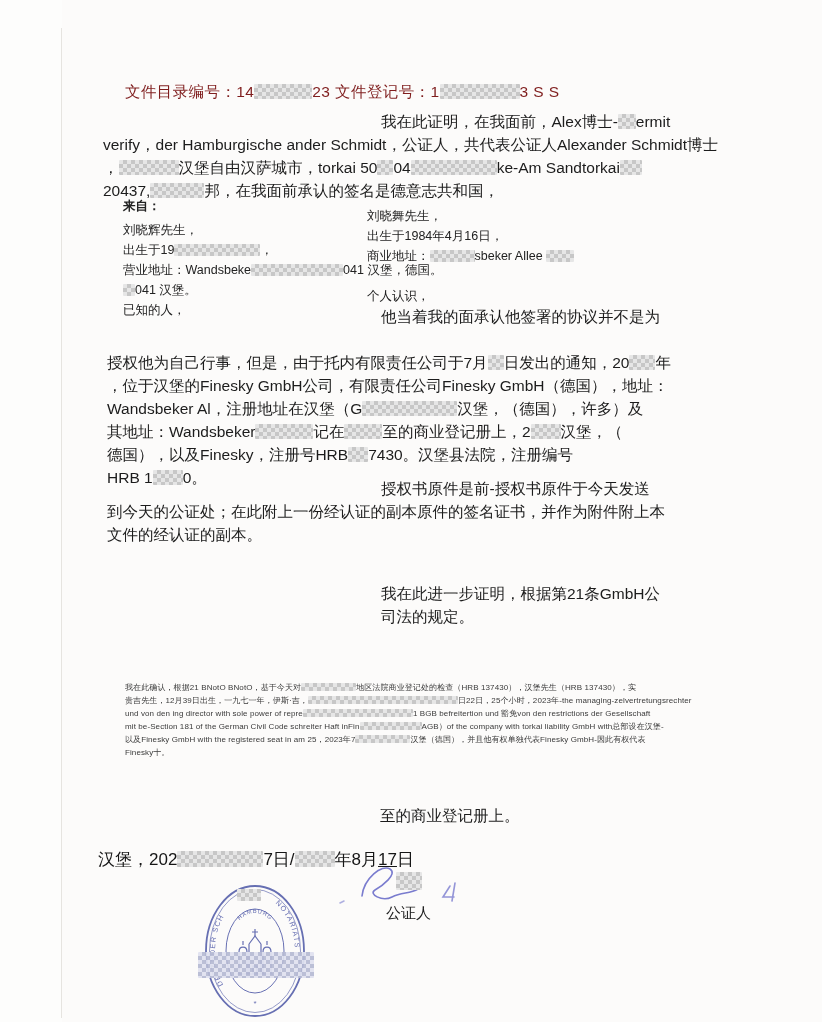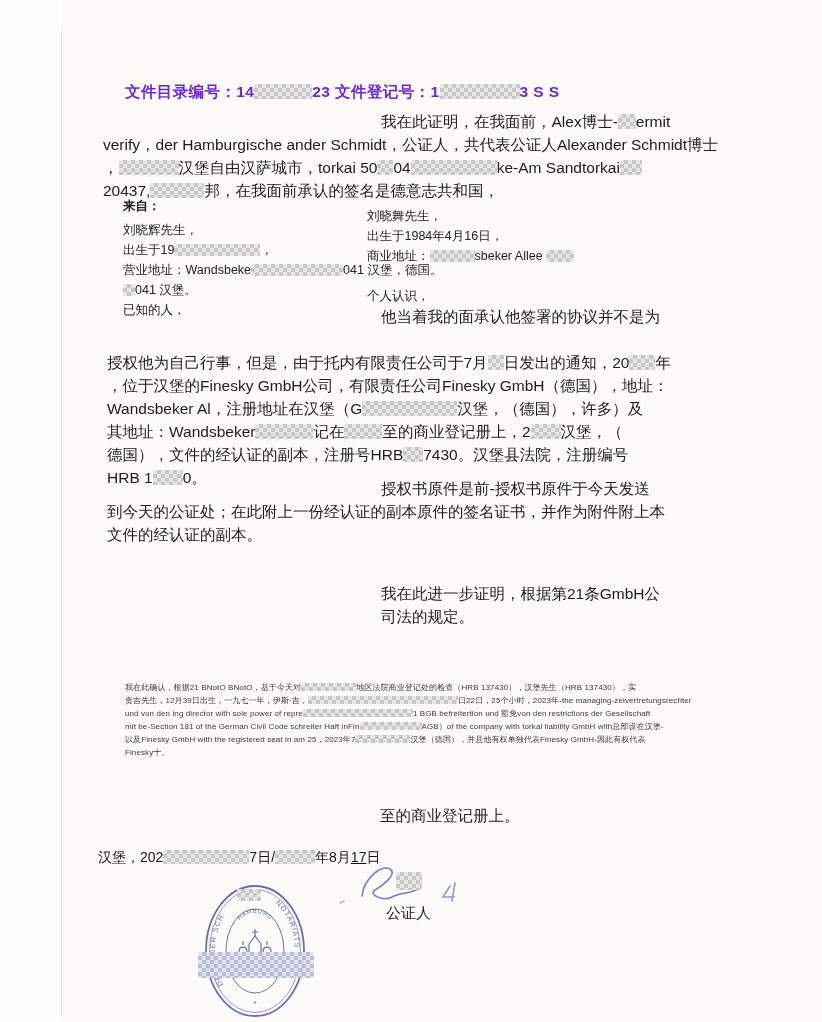--- a/index.html
+++ b/index.html
@@ -5,25 +5,25 @@
   html,body{margin:0;padding:0;background:#ffffff;}
   .page{
     position:relative;width:822px;height:1022px;overflow:hidden;
     background:#fcfbfa;
     font-family:"Liberation Sans","DejaVu Sans",sans-serif;
     color:#1e1e1e;
   }
   .margin-strip{position:absolute;left:0;top:0;width:62px;height:1022px;background:#fdfdfc;}
   .scan-line{position:absolute;left:61px;top:28px;width:1px;height:990px;background:#e6e4e0;}
   .ln{position:absolute;white-space:nowrap;line-height:1.25;}
-  .hdr{font-size:15.5px;font-weight:700;letter-spacing:.4px;color:#6d28d9;}
+  .hdr{font-size:15.5px;font-weight:400;letter-spacing:.4px;color:#7f1d1d;}
   .body-txt{font-size:15.5px;color:#1c1c1c;}
   .small-txt{font-size:12.5px;color:#222;}
   .fine-txt{font-size:8px;color:#3a3a3a;letter-spacing:.1px;}
-  .date-txt{font-size:14px;color:#161616;}
+  .date-txt{font-size:17px;color:#161616;}
   .label-txt{font-size:15px;color:#1c1c1c;}
   .u{text-decoration:underline;}
   .redact{
     display:inline-block;height:.95em;min-width:8px;vertical-align:-.12em;border-radius:1px;
     background-image:
       linear-gradient(45deg,#c7c7c7 25%,transparent 25%,transparent 75%,#c7c7c7 75%),
       linear-gradient(45deg,#c7c7c7 25%,#e6e6e6 25%,#e6e6e6 75%,#c7c7c7 75%);
     background-size:8px 8px;background-position:0 0,4px 4px;
   }
   .patch{position:absolute;border-radius:1px;
@@ -66,21 +66,21 @@
   <div class="ln small-txt" style="left:367px;top:209px;"><span>刘晓舞先生，</span></div>
   <div class="ln small-txt" style="left:367px;top:229px;"><span>出生于1984年4月16日，</span></div>
   <div class="ln small-txt" style="left:367px;top:249px;"><span>商业地址：</span><span class="redact" style="width: 45px;"></span><span>sbeker Allee </span><span class="redact" style="width: 28px;"></span></div>
   <div class="ln small-txt" style="left:367px;top:289px;"><span>个人认识，</span></div>
 
   <div class="ln body-txt" style="left:381px;top:307px;"><span>他当着我的面承认他签署的协议并不是为</span></div>
   <div class="ln body-txt" style="left:107px;top:353px;"><span>授权他为自己行事，但是，由于托内有限责任公司于7月</span><span class="redact" style="width: 16px;"></span><span>日发出的通知，20</span><span class="redact" style="width: 26px;"></span><span>年</span></div>
   <div class="ln body-txt" style="left:107px;top:376px;"><span>，位于汉堡的Finesky GmbH公司，有限责任公司Finesky GmbH（德国），地址：</span></div>
   <div class="ln body-txt" style="left:107px;top:399px;"><span>Wandsbeker Al，注册地址在汉堡（G</span><span class="redact" style="width: 95px;"></span><span>汉堡，（德国），许多）及</span></div>
   <div class="ln body-txt" style="left:107px;top:422px;"><span>其地址：Wandsbeker</span><span class="redact" style="width: 58px;"></span><span>记在</span><span class="redact" style="width: 38px;"></span><span>至的商业登记册上，2</span><span class="redact" style="width: 30px;"></span><span>汉堡，（</span></div>
-  <div class="ln body-txt" style="left:107px;top:445px;"><span>德国），文件的经认证的副本，注册号HRB</span><span class="redact" style="width: 20px;"></span><span>7430。汉堡县法院，注册编号</span></div>
+  <div class="ln body-txt" style="left:107px;top:445px;"><span>德国），以及Finesky，注册号HRB</span><span class="redact" style="width: 20px;"></span><span>7430。汉堡县法院，注册编号</span></div>
   <div class="ln body-txt" style="left:107px;top:468px;"><span>HRB 1</span><span class="redact" style="width: 30px;"></span><span>0。</span></div>
 
   <div class="ln body-txt" style="left:381px;top:479px;"><span>授权书原件是前-授权书原件于今天发送</span></div>
   <div class="ln body-txt" style="left:107px;top:502px;"><span>到今天的公证处；在此附上一份经认证的副本原件的签名证书，并作为附件附上本</span></div>
   <div class="ln body-txt" style="left:107px;top:525px;"><span>文件的经认证的副本。</span></div>
 
   <div class="ln body-txt" style="left:381px;top:584px;"><span>我在此进一步证明，根据第21条GmbH公</span></div>
   <div class="ln body-txt" style="left:381px;top:607px;"><span>司法的规定。</span></div>
 
   <div class="ln fine-txt" style="left:125px;top:683px;"><span>我在此确认，根据21 BNotO BNotO，基于今天对</span><span class="redact" style="width: 55px;"></span><span>地区法院商业登记处的检查（HRB 137430），汉堡先生（HRB 137430），实</span></div>

